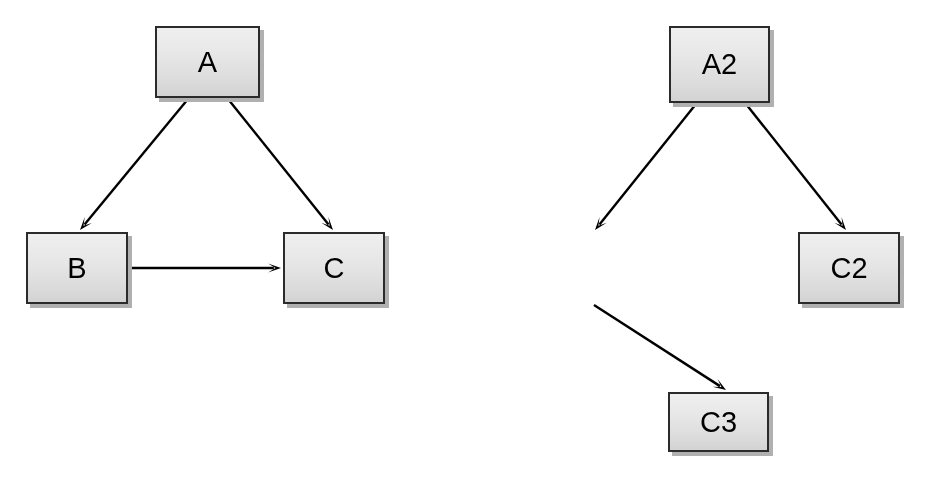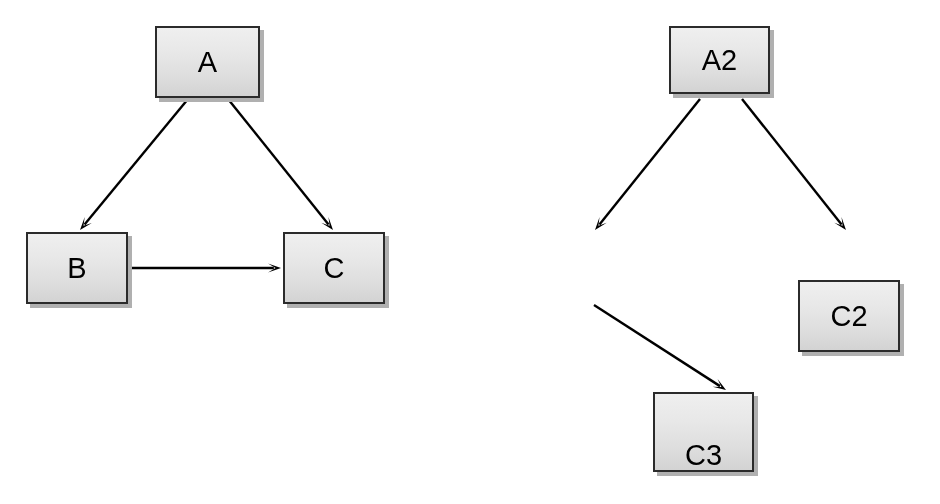--- a/index.html
+++ b/index.html
@@ -84,26 +84,26 @@
   </div>
 
   <div class="node" style="left: 26px; top: 232px; width: 102px; height: 72px;">
     <span class="node-label">B</span>
   </div>
 
   <div class="node" style="left: 283px; top: 232px; width: 102px; height: 72px;">
     <span class="node-label">C</span>
   </div>
 
-  <div class="node" style="left: 669px; top: 26px; width: 101px; height: 68px;">
+  <div class="node" style="left: 669px; top: 26px; width: 101px; height: 77px;">
     <span class="node-label">A2</span>
   </div>
 
 
-  <div class="node" style="left: 798px; top: 232px; width: 102px; height: 72px; margin-top: 48px;">
+  <div class="node" style="left: 798px; top: 232px; width: 102px; height: 72px;">
     <span class="node-label">C2</span>
   </div>
 
-  <div class="node" style="left: 653px; top: 392px; width: 101px; height: 80px; align-items: flex-end;">
+  <div class="node" style="left: 668px; top: 392px; width: 101px; height: 60px;">
     <span class="node-label">C3</span>
   </div>
 
 </div>
 
 </body></html>

